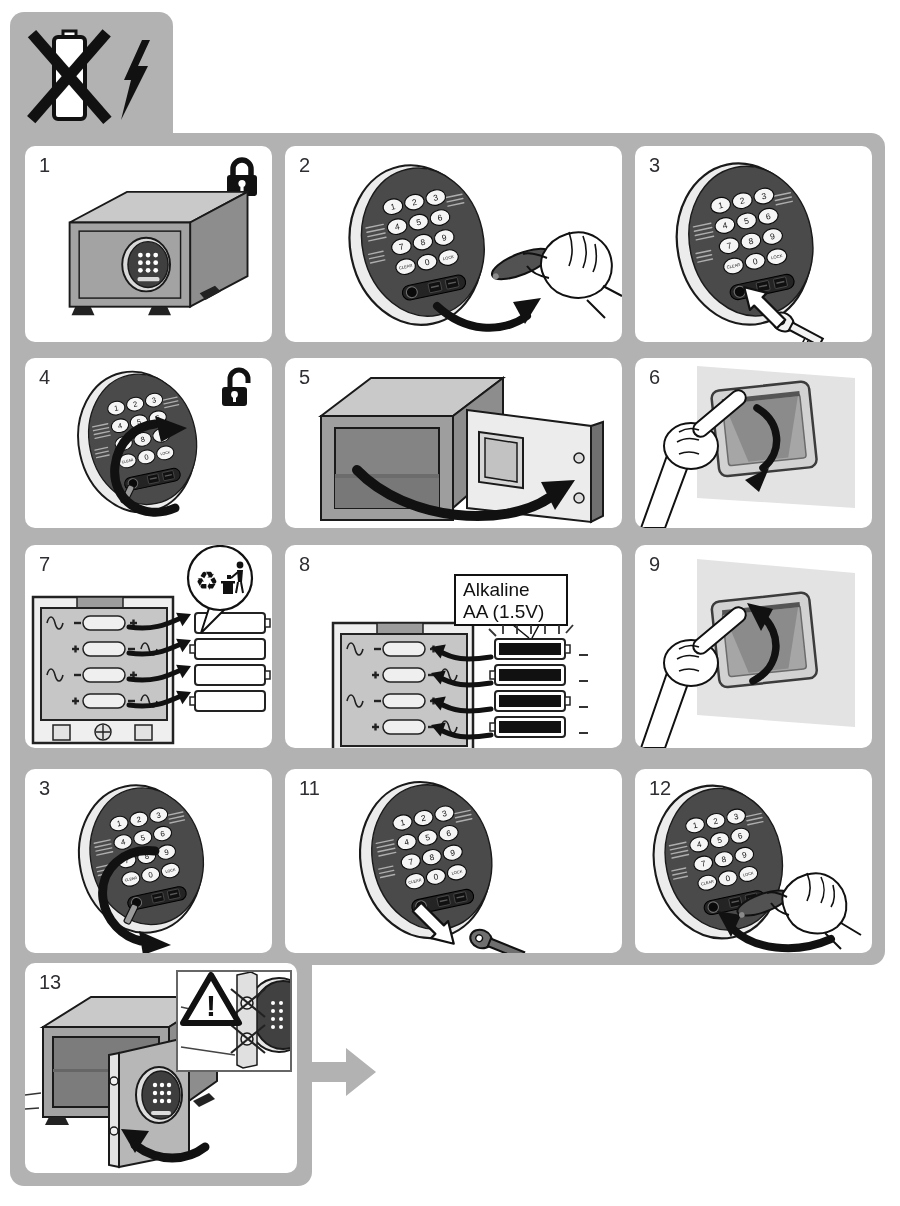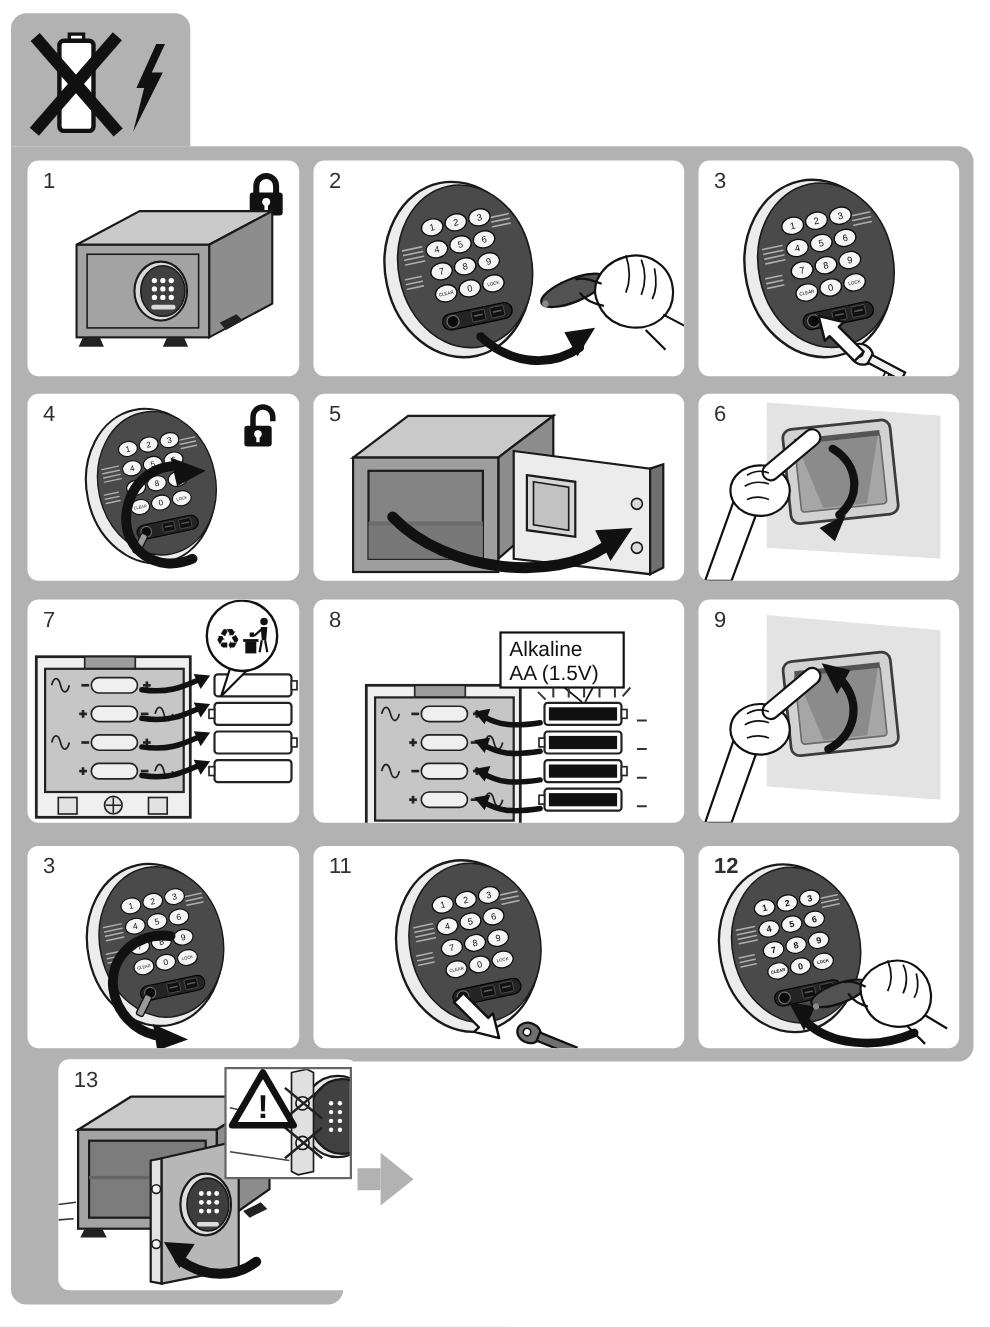--- a/index.html
+++ b/index.html
@@ -591,21 +591,21 @@
       <g transform="translate(196,170) rotate(22)">
         <ellipse cx="0" cy="0" rx="11" ry="9" fill="#6f6f6f" stroke="#111" stroke-width="2"></ellipse>
         <circle cx="-2" cy="0" r="3.4" fill="#fff" stroke="#111" stroke-width="1.5"></circle>
         <rect x="9" y="-4" width="36" height="8" fill="#6f6f6f" stroke="#111" stroke-width="2"></rect>
         <rect x="38" y="4" width="5" height="6" fill="#6f6f6f" stroke="#111" stroke-width="1.5"></rect>
         <rect x="29" y="4" width="4" height="5" fill="#6f6f6f" stroke="#111" stroke-width="1.5"></rect>
       </g>
     </svg>
   </div>
 
-  <div class="panel" style="left:635px;top:769px;width:237px;height:184px;font-weight:bold;">
+  <div class="panel" style="left:635px;top:769px;width:237px;height:184px;">
     <div class="num">12</div>
     <div class="abs keypad-slot" style="left:12px;top:4px;width:150px;height:176px;">
         <svg viewBox="0 0 212 252" width="100%" height="100%" preserveAspectRatio="xMidYMid meet">
           <g transform="rotate(-12 106 126)">
             <ellipse cx="99" cy="126" rx="90" ry="110" fill="#ececec" stroke="#1a1a1a" stroke-width="3"></ellipse>
             <ellipse cx="109" cy="124" rx="83" ry="102" fill="#4a4a4a" stroke="#1a1a1a" stroke-width="2"></ellipse>
             <rect x="36" y="88" width="26" height="2" rx="1" fill="#aeaeae"></rect>
             <rect x="36" y="94" width="26" height="2" rx="1" fill="#aeaeae"></rect>
             <rect x="36" y="100" width="26" height="2" rx="1" fill="#aeaeae"></rect>
             <rect x="36" y="106" width="26" height="2" rx="1" fill="#aeaeae"></rect>
@@ -660,21 +660,21 @@
         <path d="M152,128 C144,124 138,122 132,124" fill="none" stroke="#111" stroke-width="2"></path>
         <path d="M154,146 C146,144 140,140 136,134" fill="none" stroke="#111" stroke-width="2"></path>
         <path d="M172,104 C176,114 176,124 172,132" fill="none" stroke="#111" stroke-width="1.6"></path>
         <path d="M186,108 C190,116 190,126 186,134" fill="none" stroke="#111" stroke-width="1.6"></path>
         <path d="M198,116 C200,124 200,132 196,138" fill="none" stroke="#111" stroke-width="1.6"></path>
         <path d="M206,154 L226,166 M190,164 L206,180" fill="none" stroke="#111" stroke-width="2"></path>
       </g>
     </svg>
   </div>
 
-  <div class="panel" style="left:25px;top:963px;width:272px;height:210px;margin-left:28px;">
+  <div class="panel" style="left:25px;top:963px;width:272px;height:210px;">
     <div class="num">13</div>
     <svg class="abs" style="left:0;top:0;" width="272" height="210" viewBox="0 0 272 210">
       <path d="M0,132 L16,130 M0,146 L14,145 M192,104 L212,100 M192,92 L214,88" stroke="#333" stroke-width="1.5"></path>
       <polygon points="18,64 66,34 192,34 144,64" fill="#c9c9c9" stroke="#1a1a1a" stroke-width="2"></polygon>
       <polygon points="144,64 192,34 192,118 144,152" fill="#8d8d8d" stroke="#1a1a1a" stroke-width="2"></polygon>
       <rect x="18" y="64" width="126" height="90" fill="#a3a3a3" stroke="#1a1a1a" stroke-width="2"></rect>
       <rect x="28" y="74" width="106" height="70" fill="#7c7c7c" stroke="#1a1a1a" stroke-width="2"></rect>
       <rect x="28" y="106" width="106" height="3" fill="#666"></rect>
       <polygon points="24,154 40,154 44,162 20,162" fill="#222"></polygon>
       <polygon points="112,154 128,154 132,162 108,162" fill="#222"></polygon>

